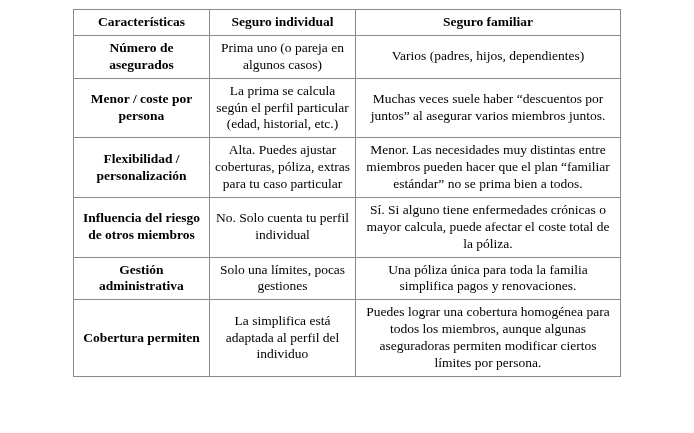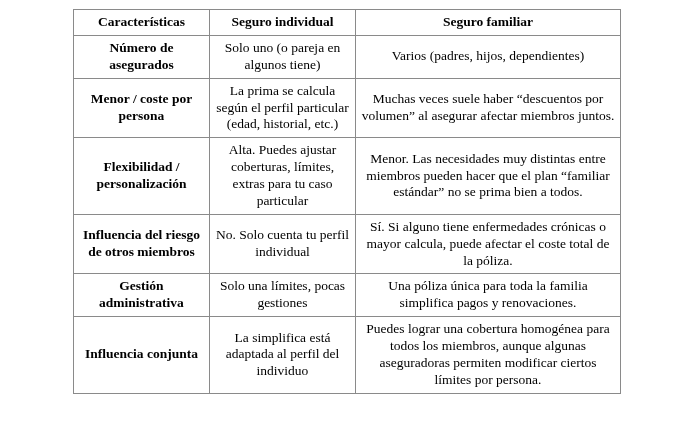--- a/index.html
+++ b/index.html
@@ -74,44 +74,44 @@
       <thead>
         <tr>
           <th>Características</th>
           <th>Seguro individual</th>
           <th>Seguro familiar</th>
         </tr>
       </thead>
       <tbody>
         <tr>
           <td class="feature-cell">Número de asegurados</td>
-          <td class="value-cell">Solo uno (o pareja en algunos tiene)</td>
+          <td class="value-cell">Prima uno (o pareja en algunos casos)</td>
           <td class="value-cell">Varios (padres, hijos, dependientes)</td>
         </tr>
         <tr>
           <td class="feature-cell">Menor / coste por persona</td>
           <td class="value-cell">La prima se calcula según el perfil particular (edad, historial, etc.)</td>
-          <td class="value-cell">Muchas veces suele haber “descuentos por volumen” al asegurar afectar miembros juntos.</td>
+          <td class="value-cell">Muchas veces suele haber “descuentos por juntos” al asegurar varios miembros juntos.</td>
         </tr>
         <tr>
           <td class="feature-cell">Flexibilidad / personalización</td>
-          <td class="value-cell">Alta. Puedes ajustar coberturas, límites, extras para tu caso particular</td>
+          <td class="value-cell">Alta. Puedes ajustar coberturas, póliza, extras para tu caso particular</td>
           <td class="value-cell">Menor. Las necesidades muy distintas entre miembros pueden hacer que el plan “familiar estándar” no se prima bien a todos.</td>
         </tr>
         <tr>
           <td class="feature-cell">Influencia del riesgo de otros miembros</td>
           <td class="value-cell">No. Solo cuenta tu perfil individual</td>
           <td class="value-cell">Sí. Si alguno tiene enfermedades crónicas o mayor calcula, puede afectar el coste total de la póliza.</td>
         </tr>
         <tr>
           <td class="feature-cell">Gestión administrativa</td>
           <td class="value-cell">Solo una límites, pocas gestiones</td>
           <td class="value-cell">Una póliza única para toda la familia simplifica pagos y renovaciones.</td>
         </tr>
         <tr>
-          <td class="feature-cell">Influencia conjunta</td>
+          <td class="feature-cell">Cobertura permiten</td>
           <td class="value-cell">La simplifica está adaptada al perfil del individuo</td>
           <td class="value-cell">Puedes lograr una cobertura homogénea para todos los miembros, aunque algunas aseguradoras permiten modificar ciertos límites por persona.</td>
         </tr>
       </tbody>
     </table>
   </div>
 </div>
 
 </body></html>

